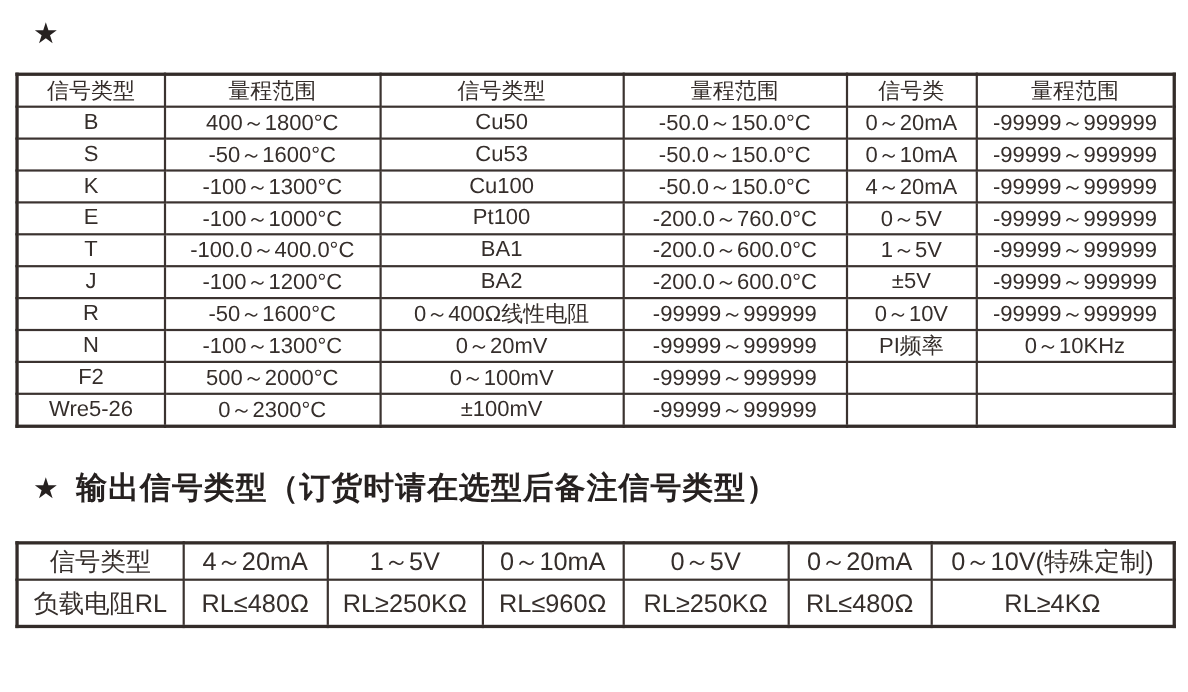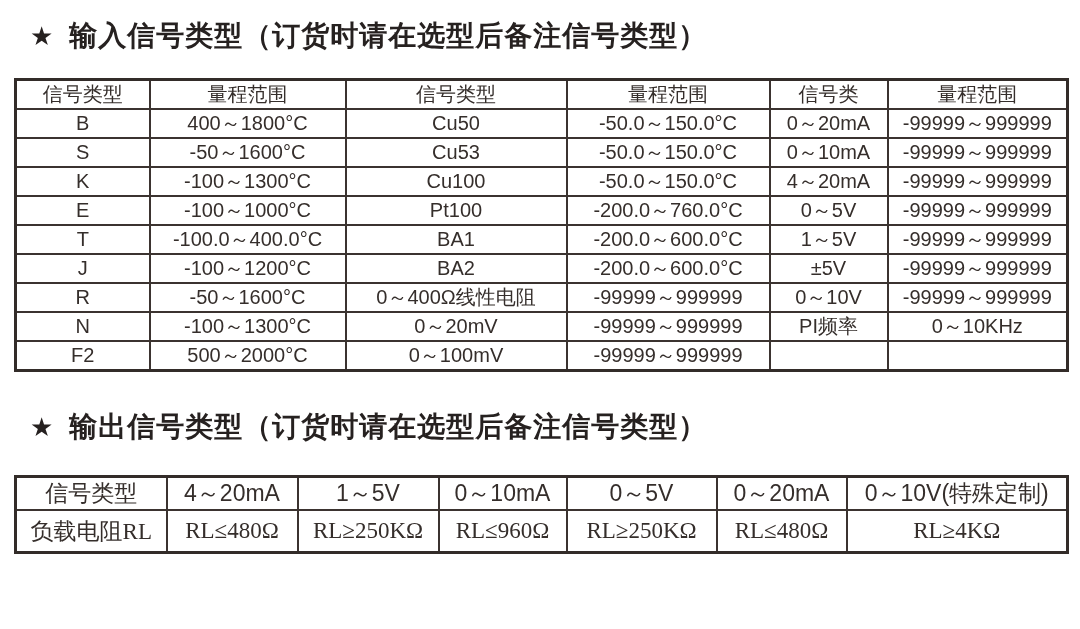--- a/index.html
+++ b/index.html
@@ -52,31 +52,30 @@
   }
   .tbl-input td {
     height: 25px;
     font-size: 20px;
   }
   .tbl-input tr.hdr td { font-size: 20px; }
   .tbl-output td {
     font-size: 23px;
   }
   .tbl-output tr.hdr td { height: 29px; }
-  .tbl-output tr.body td { height: 40px; font-family: Liberation Serif, serif; }
+  .tbl-output tr.body td { height: 40px; }
   .tbl-input, .tbl-output { border: 3px solid #332c29; }
 </style>
 </head>
 <body>
 
 <div class="page">
 
   <div class="section-title title-input">
     <span class="star">★</span>
-    <span>输入信号类型（订货时请在选型后备注信号类型）</span>
   </div>
 
   <table class="tbl-input">
     <colgroup>
       <col style="width:134px">
         <col style="width:196px">
         <col style="width:221px">
       <col style="width:203px">
         <col style="width:118px">
         <col style="width:180px">
@@ -151,20 +150,28 @@
       <td>-100～1300°C</td>
       <td>0～20mV</td>
       <td>-99999～999999</td>
       <td>PI频率</td>
       <td>0～10KHz</td>
     </tr>
     <tr>
       <td>F2</td>
       <td>500～2000°C</td>
       <td>0～100mV</td>
+      <td>-99999～999999</td>
+      <td></td>
+      <td></td>
+    </tr>
+    <tr>
+      <td>Wre5-26</td>
+      <td>0～2300°C</td>
+      <td>±100mV</td>
       <td>-99999～999999</td>
       <td></td>
       <td></td>
     </tr>
   </tbody>
     </table>
 
   <div class="section-title title-output">
     <span class="star">★</span>
     <span>输出信号类型（订货时请在选型后备注信号类型）</span>

